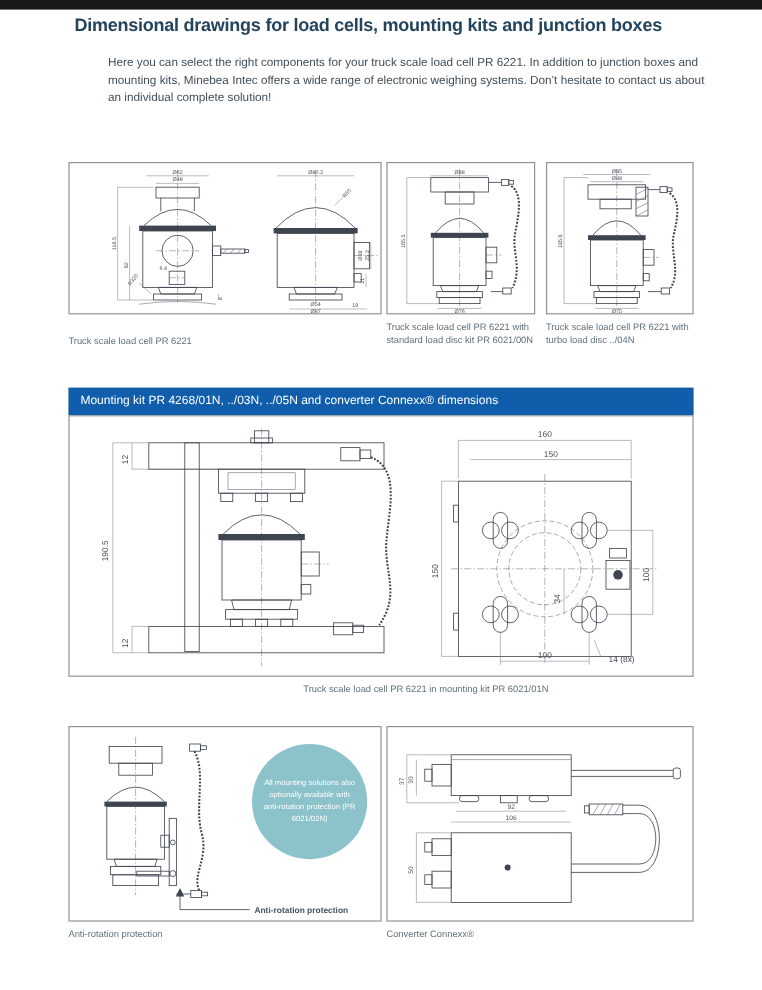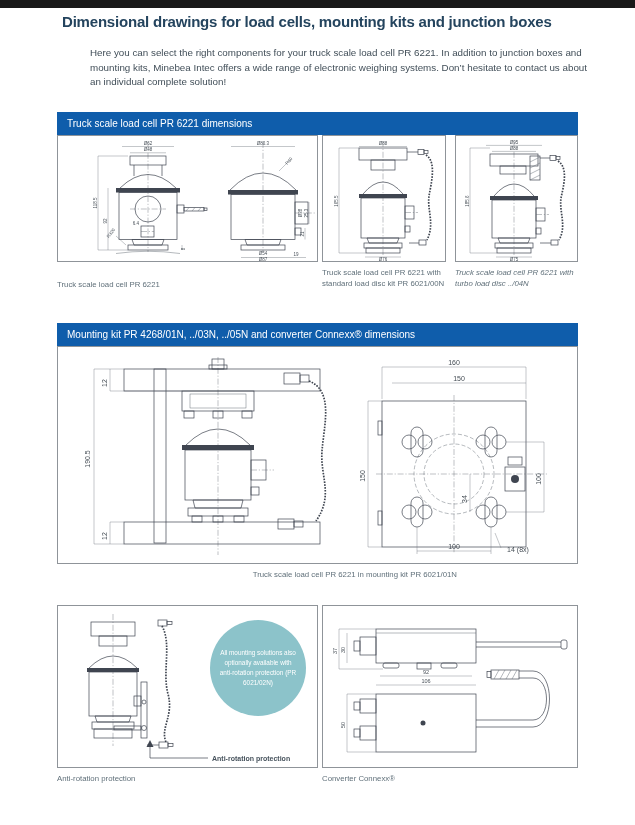--- a/index.html
+++ b/index.html
@@ -17,21 +17,21 @@
   .dbox{position:absolute;background:#ffffff;border:1px solid #8f9499;box-sizing:border-box;}
   .boxA{left:57px;top:135px;width:261px;height:127px;}
   .boxB{left:322px;top:135px;width:124px;height:127px;}
   .boxC{left:455px;top:135px;width:123px;height:127px;}
   .box2{left:57px;top:346px;width:521px;height:218px;}
   .box3L{left:57px;top:605px;width:261px;height:163px;}
   .box3R{left:322px;top:605px;width:256px;height:163px;}
   .cap{position:absolute;font-size:7.8px;line-height:1.35;color:#60707a;}
   .cap1{left:57px;top:268px;width:250px;margin-top:12px;}
   .cap2{left:322px;top:268px;width:128px;}
-  .cap3{left:455px;top:268px;width:125px;font-style:italic;}
+  .cap3{left:455px;top:268px;width:125px;}
   .cap4{left:57px;top:570px;width:400px;text-align:right;}
   .cap5{left:57px;top:774px;width:250px;}
   .cap6{left:322px;top:774px;width:250px;}
   .footnote{position:absolute;left:57px;top:807px;font-size:7.8px;color:#60707a;}
   .badge{position:absolute;left:152px;top:14px;width:96px;height:96px;border-radius:50%;
          background:#8cc3ca;color:#ffffff;display:flex;align-items:center;justify-content:center;
          text-align:center;font-size:6.4px;line-height:1.55;padding:9px;box-sizing:border-box;}
   svg{position:absolute;}
   .dln{stroke:#3f4550;stroke-width:0.7;fill:none;}
   .dthin{stroke:#5a626b;stroke-width:0.45;fill:none;}
@@ -46,21 +46,20 @@
   .arrowlbl{font-size:7px;font-weight:600;fill:#46525c;text-anchor:start;}
 </style>
 </head>
 <body>
 
 <div class="page">
   <div class="topbar"></div>
   <div class="title">Dimensional drawings for load cells, mounting kits and junction boxes</div>
   <div class="intro">Here you can select the right components for your truck scale load cell PR 6221. In addition to junction boxes and mounting kits, Minebea Intec offers a wide range of electronic weighing systems. Don’t hesitate to contact us about an individual complete solution!</div>
 
-  <div class="band band1">Truck scale load cell PR 6221 dimensions</div>
 
   <div class="dbox boxA">
     <svg width="259" height="125" viewBox="0 0 259 125">
 
       <path class="cl" d="M90,6 V116"></path>
       <text class="dt" x="90" y="8.6">Ø62</text>
       <line class="dim" x1="64" y1="10.5" x2="116" y2="10.5"></line>
       <text class="dt" x="90" y="15.2">Ø48</text>
       <line class="dim" x1="72" y1="16.8" x2="108" y2="16.8"></line>
       <rect class="dln" x="72" y="20" width="36" height="9"></rect>

